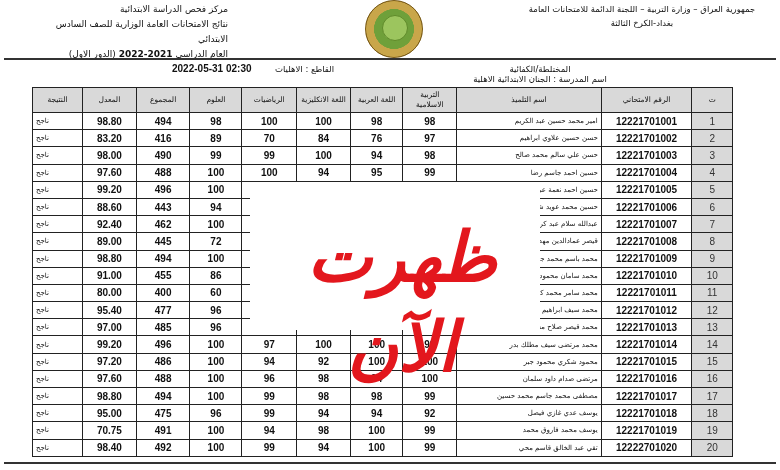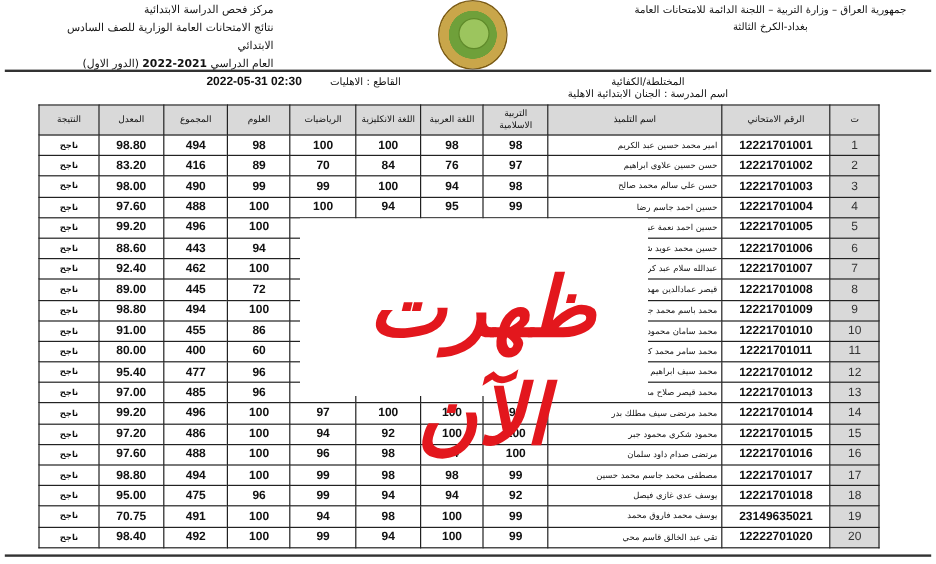--- a/index.html
+++ b/index.html
@@ -10,21 +10,21 @@
   .logo { position:absolute; left:365px; top:0; width:56px; height:56px; border-radius:50%; background:radial-gradient(circle at 50% 50%, #b9d48a 0 28%, #6fa03a 29% 50%, #c9a64a 51% 70%, #8a6a1e 71% 100%); border:1px solid #7a5a14; }
   .logo .inner { position:absolute; left:16px; top:14px; width:24px; height:24px; border-radius:50%; background:#9cc55e; border:1px solid #5f8a2a; }
   .rule { position:absolute; left:4px; right:4px; height:1.5px; background:#333; }
   .meta { position:absolute; font-size:8.5px; direction:rtl; white-space:nowrap; }
   .meta b { font-family:"Liberation Sans", sans-serif; font-size:10px; }
   table.grid { position:absolute; left:32px; top:87px; width:701px; border-collapse:collapse; direction:rtl; font-family:"Liberation Sans", sans-serif; }
   table.grid th { background:#d9d9d9; border:1px solid #222; font-size:7.5px; font-weight:normal; height:24px; padding:0 2px; line-height:10px; font-family:"DejaVu Sans", sans-serif; }
   table.grid td { border:1px solid #222; font-size:10px; font-weight:bold; height:16.2px; padding:0 3px; text-align:center; }
   table.grid td.seq { background:#d9d9d9; font-weight:normal; color:#333; }
   table.grid td.name { text-align:right; font-size:7px; font-weight:normal; font-family:"DejaVu Sans", sans-serif; white-space:nowrap; overflow:hidden; max-width:150px; }
-  table.grid td.res { text-align:center; font-size:7px; font-weight:bold; font-family:"DejaVu Sans", sans-serif; }
+  table.grid td.res { text-align:left; font-size:7px; font-weight:normal; font-family:"DejaVu Sans", sans-serif; }
   .overlay-box { position:absolute; left:250px; top:182px; width:290px; height:148px; background:#ffffff; }
   .overlay { position:absolute; left:252px; top:212px; width:300px; text-align:center; direction:rtl; color:#e3171d; font-family:"DejaVu Serif", serif; font-weight:bold; font-size:69px; line-height:90px;font-style:italic; }
   .bottom-rule { position:absolute; left:4px; right:4px; top:462px; height:1.5px; background:#333; }
 </style>
 </head>
 <body>
 
 <div class="hdr-left">
   <div>مركز فحص الدراسة الابتدائية</div>
   <div>نتائج الامتحانات العامة الوزارية للصف السادس الابتدائي</div>
@@ -311,21 +311,21 @@
         <td>94</td>
         <td>94</td>
         <td>99</td>
         <td>96</td>
         <td>475</td>
         <td>95.00</td>
         <td class="res">ناجح</td>
       </tr>
       <tr>
         <td class="seq">19</td>
-        <td>23149635021</td>
+        <td>12221701019</td>
         <td class="name">يوسف محمد فاروق محمد</td>
         <td>99</td>
         <td>100</td>
         <td>98</td>
         <td>94</td>
         <td>100</td>
         <td>491</td>
         <td>70.75</td>
         <td class="res">ناجح</td>
       </tr>

